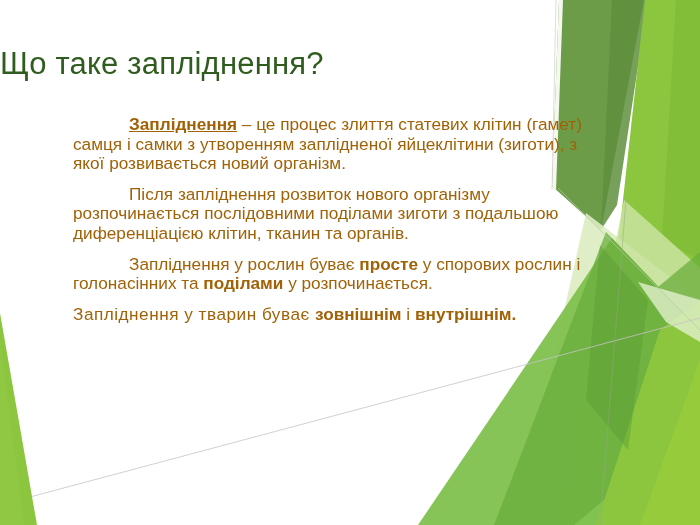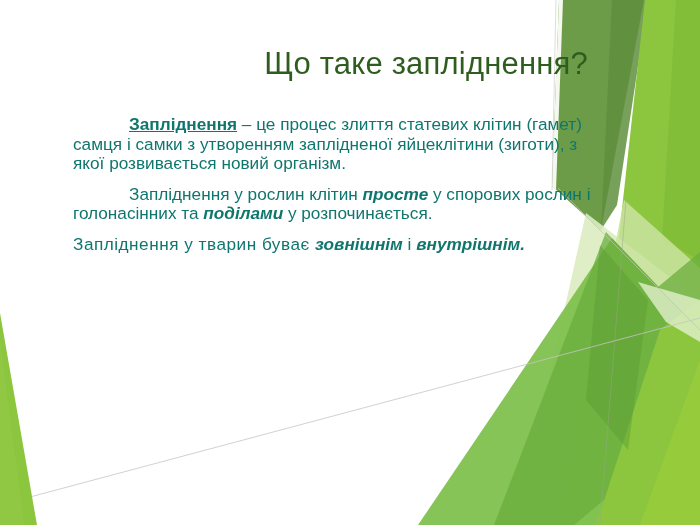--- a/index.html
+++ b/index.html
@@ -27,55 +27,54 @@
     position: absolute;
     left: 0; top: 0;
     width: 700px;
     height: 525px;
   }
   .slide-title {
     position: absolute;
     left: 0;
     top: 44px;
     width: 588px;
-    text-align: right;
+    text-align: left;
     font-size: 31px;
     line-height: 40px;
     font-weight: 400;
     color: #2f5d1f;
     letter-spacing: 0.2px;
     white-space: nowrap;
   }
   .body-block {
     position: absolute;
     left: 73px;
     top: 115px;
     width: 538px;
   }
   .para {
     margin: 0 0 11px 0;
     font-size: 17.2px;
     line-height: 19.6px;
-    color: #0f766e;
+    color: #a16207;
     text-indent: 56px;
     font-weight: 400;
   }
   .para.no-indent {
     text-indent: 0;
   }
   .para:last-child {
     margin-bottom: 0;
   }
   .term {
     font-weight: bold;
     text-decoration: underline;
   }
   .em {
     font-weight: bold;
-    font-style: italic;
   }
   .nbsp-gap {
     letter-spacing: 0.5px;
   }
 </style>
 </head>
 <body>
 
 <div id="slide">
 
@@ -124,23 +123,26 @@
   <div id="content-layer">
 
     <div class="slide-title">Що таке запліднення?</div>
 
     <div class="body-block">
 
       <p class="para">
         <span class="term">Запліднення</span><span> – це процес злиття статевих клітин (гамет) самця і самки з утворенням заплідненої яйцеклітини (зиготи), з якої розвивається новий організм.</span>
       </p>
 
+      <p class="para">
+        <span>Після запліднення розвиток нового організму розпочинається послідовними поділами зиготи з подальшою диференціацією клітин, тканин та органів.</span>
+      </p>
 
       <p class="para">
-        <span>Запліднення у рослин клітин </span><span class="em">просте</span><span> у спорових рослин і голонасінних  та </span><span class="em">поділами</span><span> у розпочинається.</span>
+        <span>Запліднення у рослин буває </span><span class="em">просте</span><span> у спорових рослин і голонасінних  та </span><span class="em">поділами</span><span> у розпочинається.</span>
       </p>
 
       <p class="para no-indent">
         <span class="nbsp-gap">Запліднення у тварин буває    </span><span class="em">зовнішнім</span><span> і </span><span class="em">внутрішнім.</span>
       </p>
 
     </div>
 
   </div>
 

